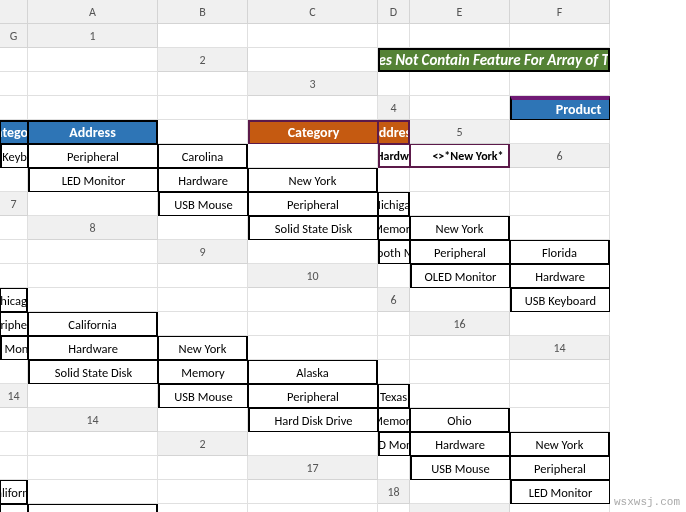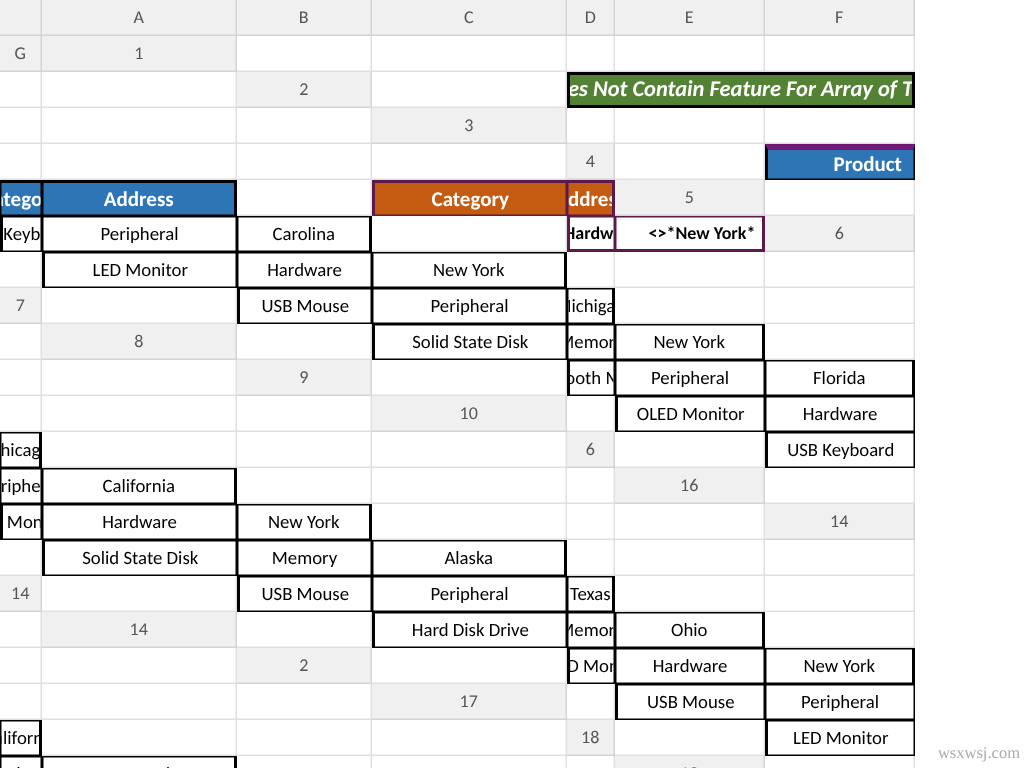--- a/index.html
+++ b/index.html
@@ -97,21 +97,21 @@
       border-top: 1px solid #5c1a4a;
     }
     .criteria-cell.first { border-right: 1px solid #5c1a4a; }
     .criteria-cell.second { border-left: 1px solid #5c1a4a; padding-left: 21px; }
     .watermark {
       position: absolute;
       bottom: 4px;
       right: 6px;
       font-size: 11px;
       color: #aaa;
-      font-family: Liberation Serif, serif;
+      font-family: Liberation Mono, monospace;
     }
   </style>
 </head>
 <body>
 
 <div class="sheet" id="sheet">
     <div class="corner"></div>
     <div class="col-header">A</div>
     <div class="col-header">B</div>
     <div class="col-header">C</div>

